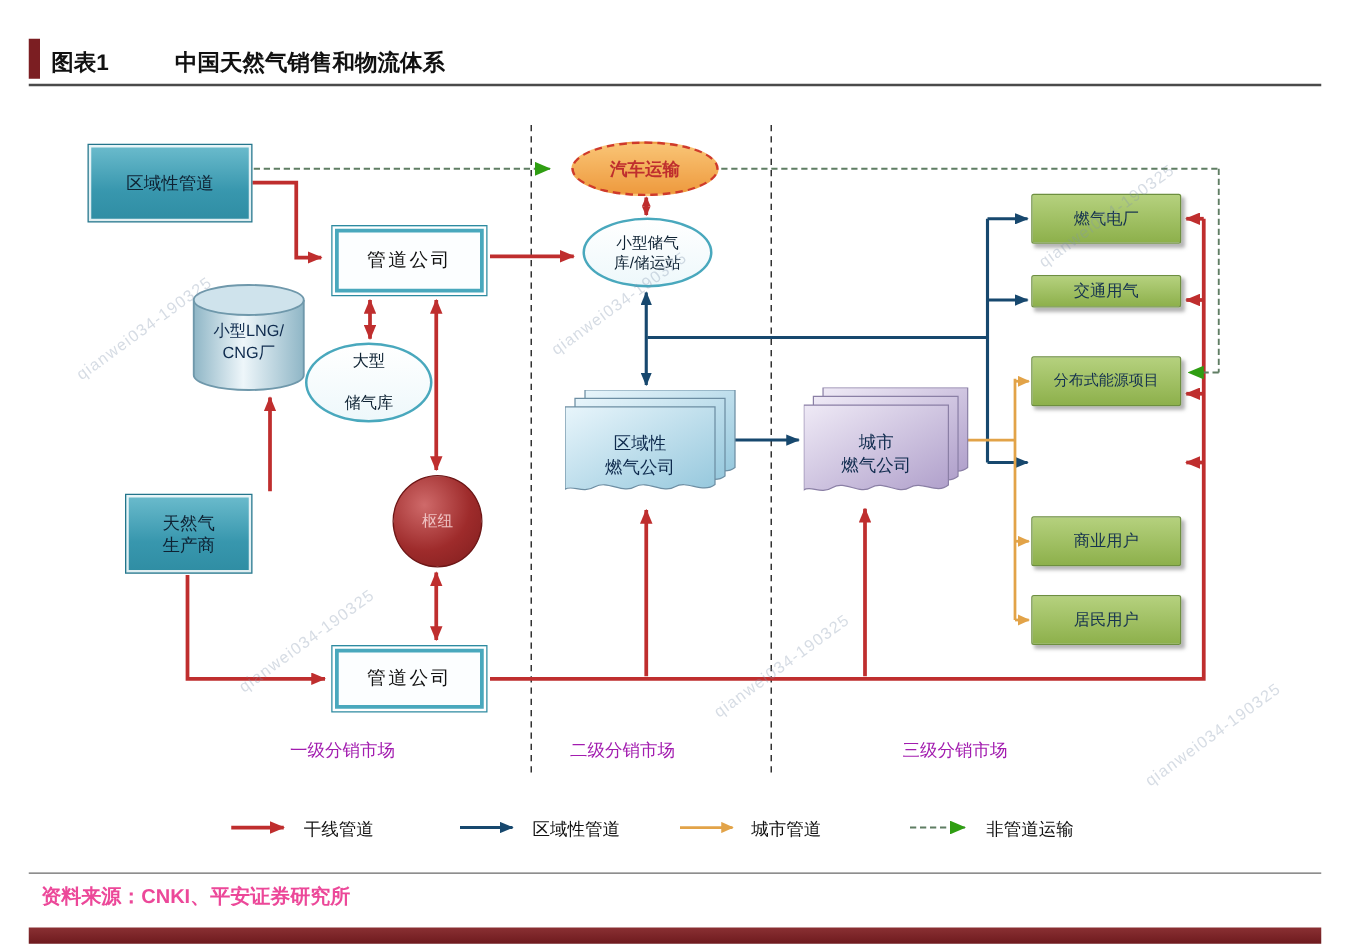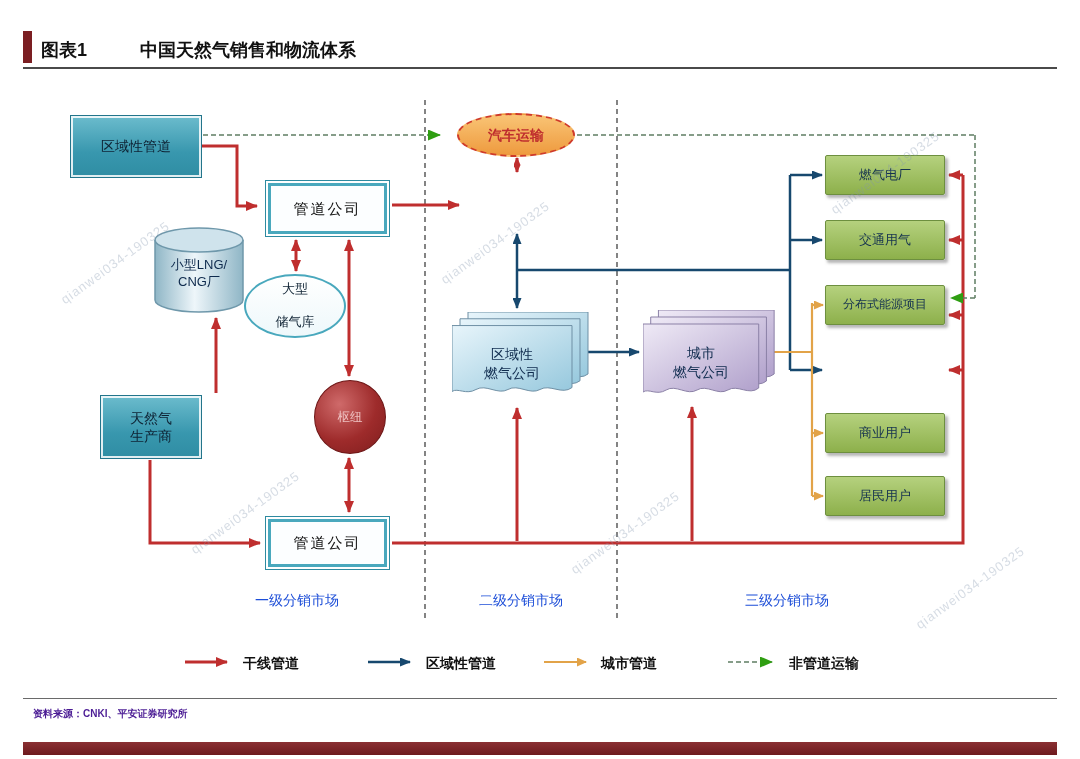--- a/index.html
+++ b/index.html
@@ -5,21 +5,21 @@
   html,body { margin:0; padding:0; background:#ffffff; }
   #stage { position:relative; width:1080px; height:759px; background:#fff;
            font-family:"Liberation Sans","DejaVu Sans",sans-serif; overflow:hidden; }
 
   
   .accent-bar { position:absolute; left:23px; top:31px; width:9px; height:32px; background:#7b1e22; z-index:2; }
   .fig-tag    { position:absolute; left:41px; top:38px; font-size:18px; font-weight:bold; color:#111; z-index:2; }
   .fig-title  { position:absolute; left:140px; top:38px; font-size:18px; font-weight:bold; color:#111; z-index:2; }
   .rule-top    { position:absolute; left:23px; top:67px;  width:1034px; border-top:2px solid #4a4a4a; z-index:2; }
   .rule-bottom { position:absolute; left:23px; top:698px; width:1034px; border-top:1.5px solid #6a6a6a; z-index:2; }
-  .source-line { position:absolute; left:33px; top:707px; font-size:10px; font-weight:bold; color:#4c1d95; z-index:2; }
+  .source-line { position:absolute; left:33px; top:707px; font-size:16px; font-weight:bold; color:#ec4899; z-index:2; }
   .footer-band { position:absolute; left:23px; top:742px; width:1034px; height:13px;
                  background:linear-gradient(180deg,#8a3033,#6e1a1e); z-index:2; }
 
   
   .node { position:absolute; display:flex; flex-direction:column; align-items:center; justify-content:center;
           text-align:center; box-sizing:border-box; z-index:2; line-height:1.3; }
 
   .teal { background:linear-gradient(180deg,#6cbccd 0%,#3897ae 60%,#2f8da3 100%);
           border:1px solid #23758b; box-shadow:inset 0 0 0 2px rgba(255,255,255,.85);
           color:#0e2233; font-size:14px; }
@@ -36,23 +36,23 @@
   .user { background:linear-gradient(180deg,#b5d17e,#8db04b); border:1px solid #6d8f3f;
           box-shadow:2.5px 3px 3px rgba(110,110,110,.5); color:#15324f; font-size:13px; border-radius:2px; }
   .user.small { font-size:12px; }
 
   .papers { position:absolute; z-index:2; }
   .paper-label { position:absolute; text-align:center; color:#0e2a4d; z-index:3; font-size:14px; line-height:1.35; }
   .cyl-label { position:relative; z-index:3; font-size:13px; color:#0e2a4d; line-height:1.3; margin-top:8px; }
 
   #arrow-layer { position:absolute; left:0; top:0; z-index:1; }
 
-  .market { position:absolute; top:592px; width:130px; text-align:center; font-size:14px; color:#1d4ed8; z-index:2; }
+  .market { position:absolute; top:592px; width:130px; font-size:14px; color:#a21caf; z-index:2; }
   .lg { position:absolute; z-index:2; }
-  .lg-label { position:absolute; top:655px; font-size:14px; color:#111; z-index:2;font-weight:bold; }
+  .lg-label { position:absolute; top:655px; font-size:14px; color:#111; z-index:2; }
 
   .wm { position:absolute; z-index:6; color:rgba(130,150,172,.33); font-size:13px;
         transform:rotate(-36deg); letter-spacing:1px; pointer-events:none; white-space:nowrap; }
 </style>
 </head>
 <body>
 
 <div id="stage">
 
   <div class="accent-bar"></div>
@@ -169,20 +169,24 @@
   </div>
 
   <div class="node pipe" style="left:265px; top:516px; width:125px; height:54px;">
     <span>管道公司</span>
   </div>
 
   <div class="node truck" style="left:457px; top:113px; width:118px; height:44px;">
     <span>汽车运输</span>
   </div>
 
+  <div class="node ellipse" style="left:466px; top:174px; width:104px; height:56px; font-size:12.5px;">
+    <div>小型储气</div>
+    <div>库/储运站</div>
+  </div>
 
   <div class="papers" style="left:452px; top:312px; width:140px; height:92px;">
     <svg width="140" height="92" viewBox="0 0 140 95" preserveAspectRatio="none">
       <defs>
         <linearGradient id="gradR" x1="0" y1="0" x2="1" y2="1">
           <stop offset="0" stop-color="#e8f5fb"></stop>
             <stop offset="1" stop-color="#96c8dd"></stop>
         </linearGradient>
         <path id="pgR" d="M0,0 H120 V64 C110,72 98,60 88,66 C78,72 66,60 56,66 C46,72 34,60 24,66 C14,72 6,64 0,68 Z"></path>
       </defs>
@@ -211,21 +215,21 @@
     </svg>
     <div class="paper-label" style="left:0; top:34px; width:116px;">
       <div>城市</div>
       <div>燃气公司</div>
     </div>
   </div>
 
   <div class="node user" style="left:825px; top:155px; width:120px; height:40px;">
     <span>燃气电厂</span>
   </div>
-  <div class="node user" style="left:825px; top:220px; width:120px; height:40px;">
+  <div class="node user" style="left:825px; top:220px; width:120px; height:26px;">
     <span>交通用气</span>
   </div>
   <div class="node user small" style="left:825px; top:285px; width:120px; height:40px;">
     <span>分布式能源项目</span>
   </div>
   <div class="node user" style="left:825px; top:413px; width:120px; height:40px;">
     <span>商业用户</span>
   </div>
   <div class="node user" style="left:825px; top:476px; width:120px; height:40px;">
     <span>居民用户</span>

